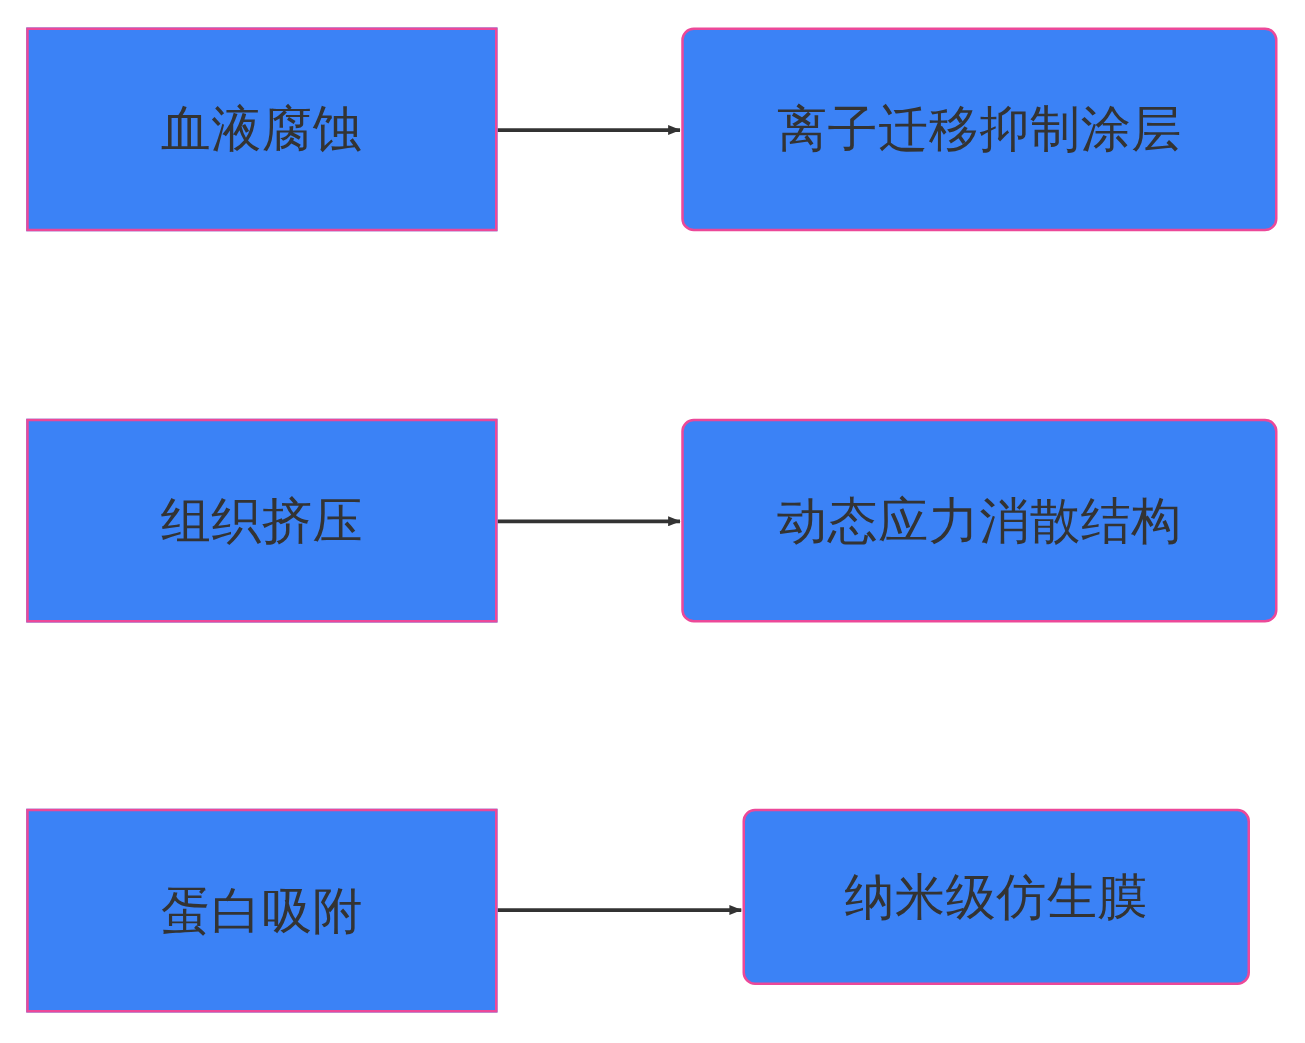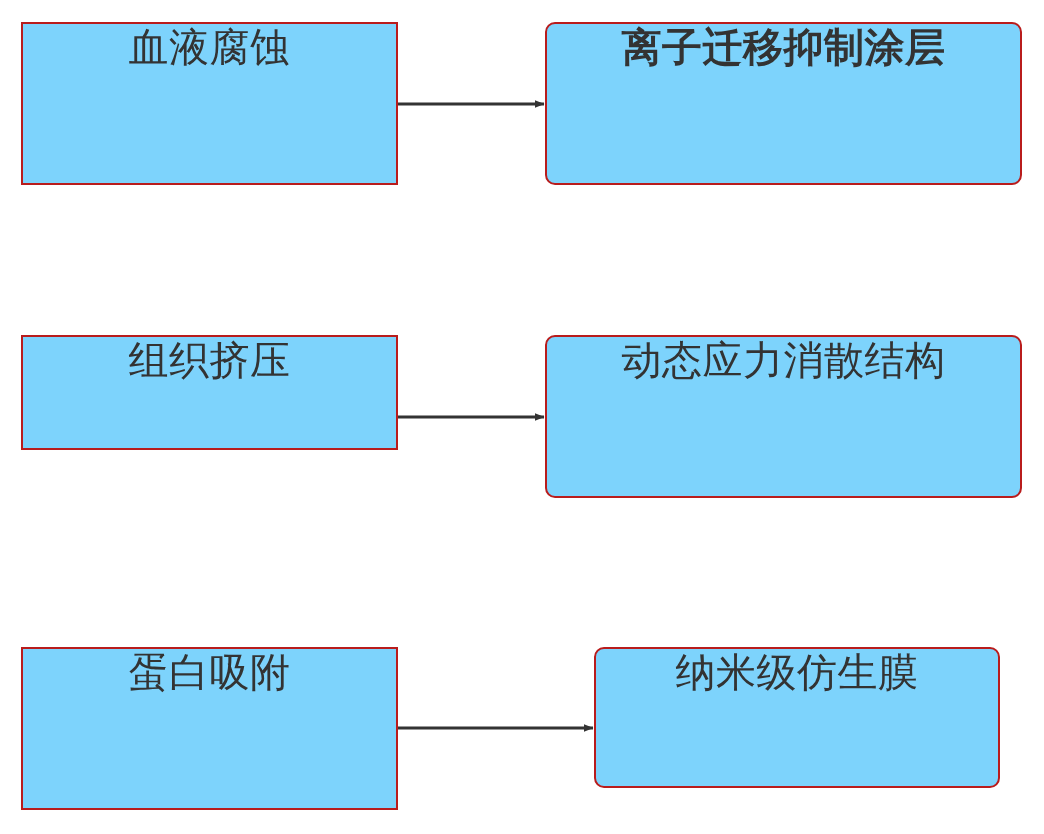--- a/index.html
+++ b/index.html
@@ -24,42 +24,43 @@
     position: absolute;
     left: 0;
     top: 0;
     width: 1044px;
     height: 834px;
     pointer-events: none;
   }
   .node {
     position: absolute;
     box-sizing: border-box;
-    background: #7dd3fc;
-    border: 2px solid #b91c1c;
+    background: #3b82f6;
+    border: 2px solid #ec4899;
     display: flex;
+    align-items: center;
     justify-content: center;
     text-align: center;
   }
   .node.rounded {
     border-radius: 10px;
   }
   .node-label {
     color: #333333;
     font-size: 40px;
     line-height: 1.15;
     letter-spacing: 0.5px;
     white-space: nowrap;
   }
 
   
   #node-cause-1 { left: 21px;  top: 22px;  width: 377px; height: 163px; }
-  #node-effect-1 { left: 545px; top: 22px;  width: 477px; height: 163px; font-weight: bold; }
+  #node-effect-1 { left: 545px; top: 22px;  width: 477px; height: 163px; }
   
-  #node-cause-2 { left: 21px;  top: 335px; width: 377px; height: 115px; }
+  #node-cause-2 { left: 21px;  top: 335px; width: 377px; height: 163px; }
   #node-effect-2 { left: 545px; top: 335px; width: 477px; height: 163px; }
   
   #node-cause-3 { left: 21px;  top: 647px; width: 377px; height: 163px; }
   #node-effect-3 { left: 594px; top: 647px; width: 406px; height: 141px; }
 </style>
 </head>
 <body>
 
 <div id="diagram">
 

